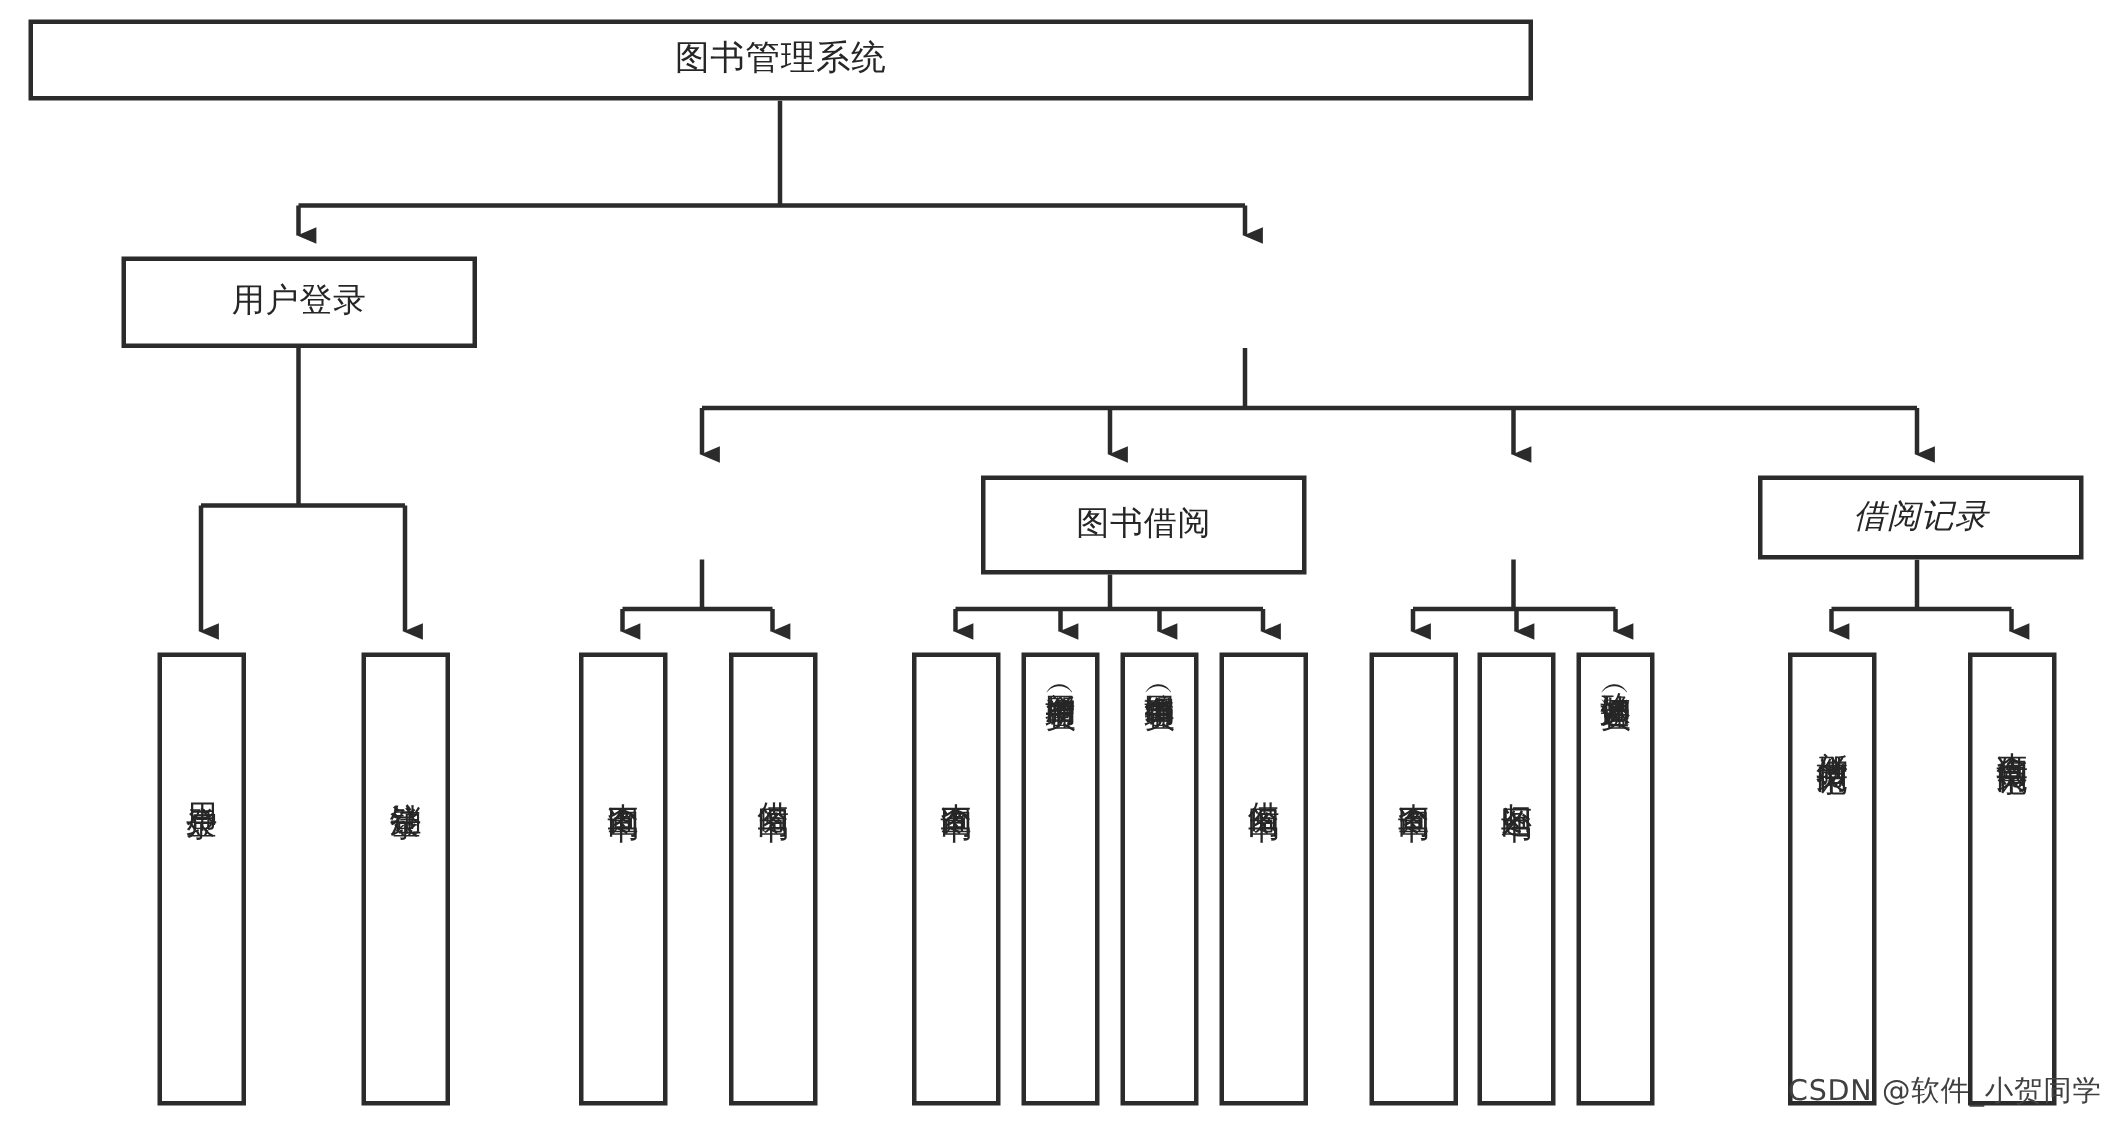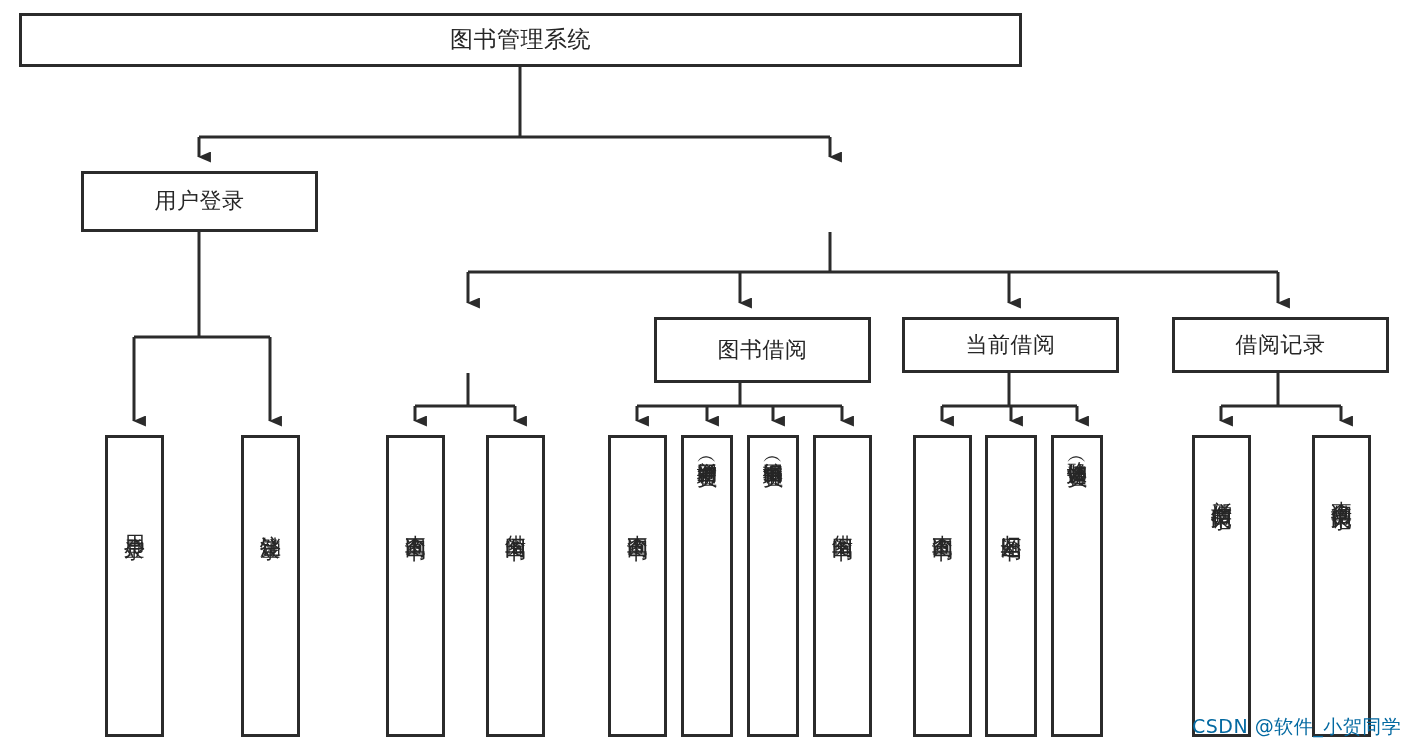--- a/index.html
+++ b/index.html
@@ -66,21 +66,21 @@
     letter-spacing: 2px;
     white-space: nowrap;
     margin-top: 2px;
   }
   .node.vert.tall-text .node-label {
     font-size: 20px;
     letter-spacing: 1px;
   }
   .watermark {
     position: absolute;
-    color: #0369a1;
+    color: #404040;
     font-size: 19px;
     letter-spacing: 0.5px;
     white-space: nowrap;
     z-index: 3;
   }
 </style>
 </head>
 <body>
 
 <div id="canvas">
@@ -142,25 +142,22 @@
   <div class="node horiz" style="left:81px; top:171px; width:237px; height:61px;">
     <span class="node-label">用户登录</span>
   </div>
 
 
 
   <div class="node horiz" style="left:616px; top:317px; width:217px; height:66px;margin-left:38px;">
     <span class="node-label">图书借阅</span>
   </div>
 
-  <div class="node horiz" style="left:902px; top:317px; width:217px; height:56px;">
-    <span class="node-label">当前借阅</span>
-  </div>
-
-  <div class="node horiz" style="left:1172px; top:317px; width:217px; height:56px;">
+
+  <div class="node horiz" style="left:1172px; top:317px; width:217px; height:56px;font-style:italic;">
     <span class="node-label">借阅记录</span>
   </div>
 
   <div class="node vert" style="left:105px; top:435px; width:59px; height:302px; padding-top:78px;">
     <span class="node-label">用户登录</span>
   </div>
 
   <div class="node vert" style="left:241px; top:435px; width:59px; height:302px; padding-top:78px;">
     <span class="node-label">注销登录</span>
   </div>

